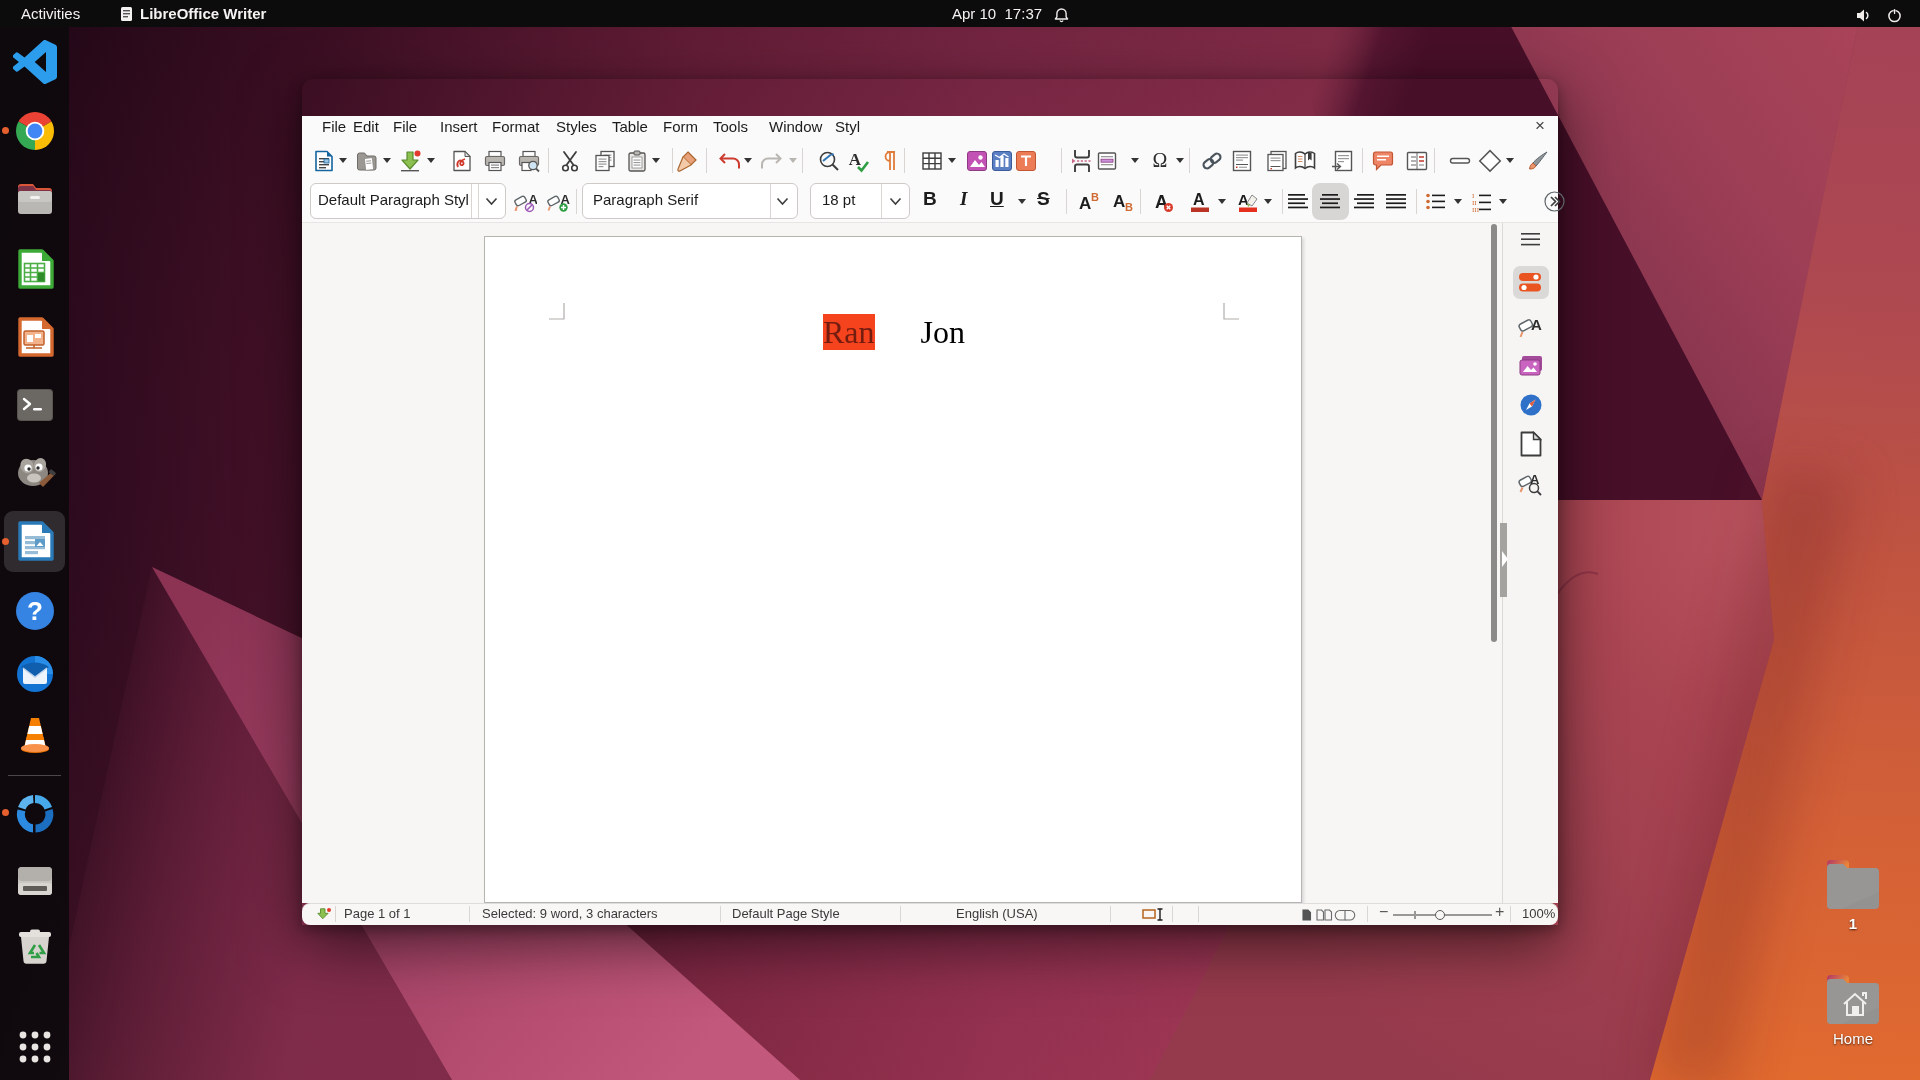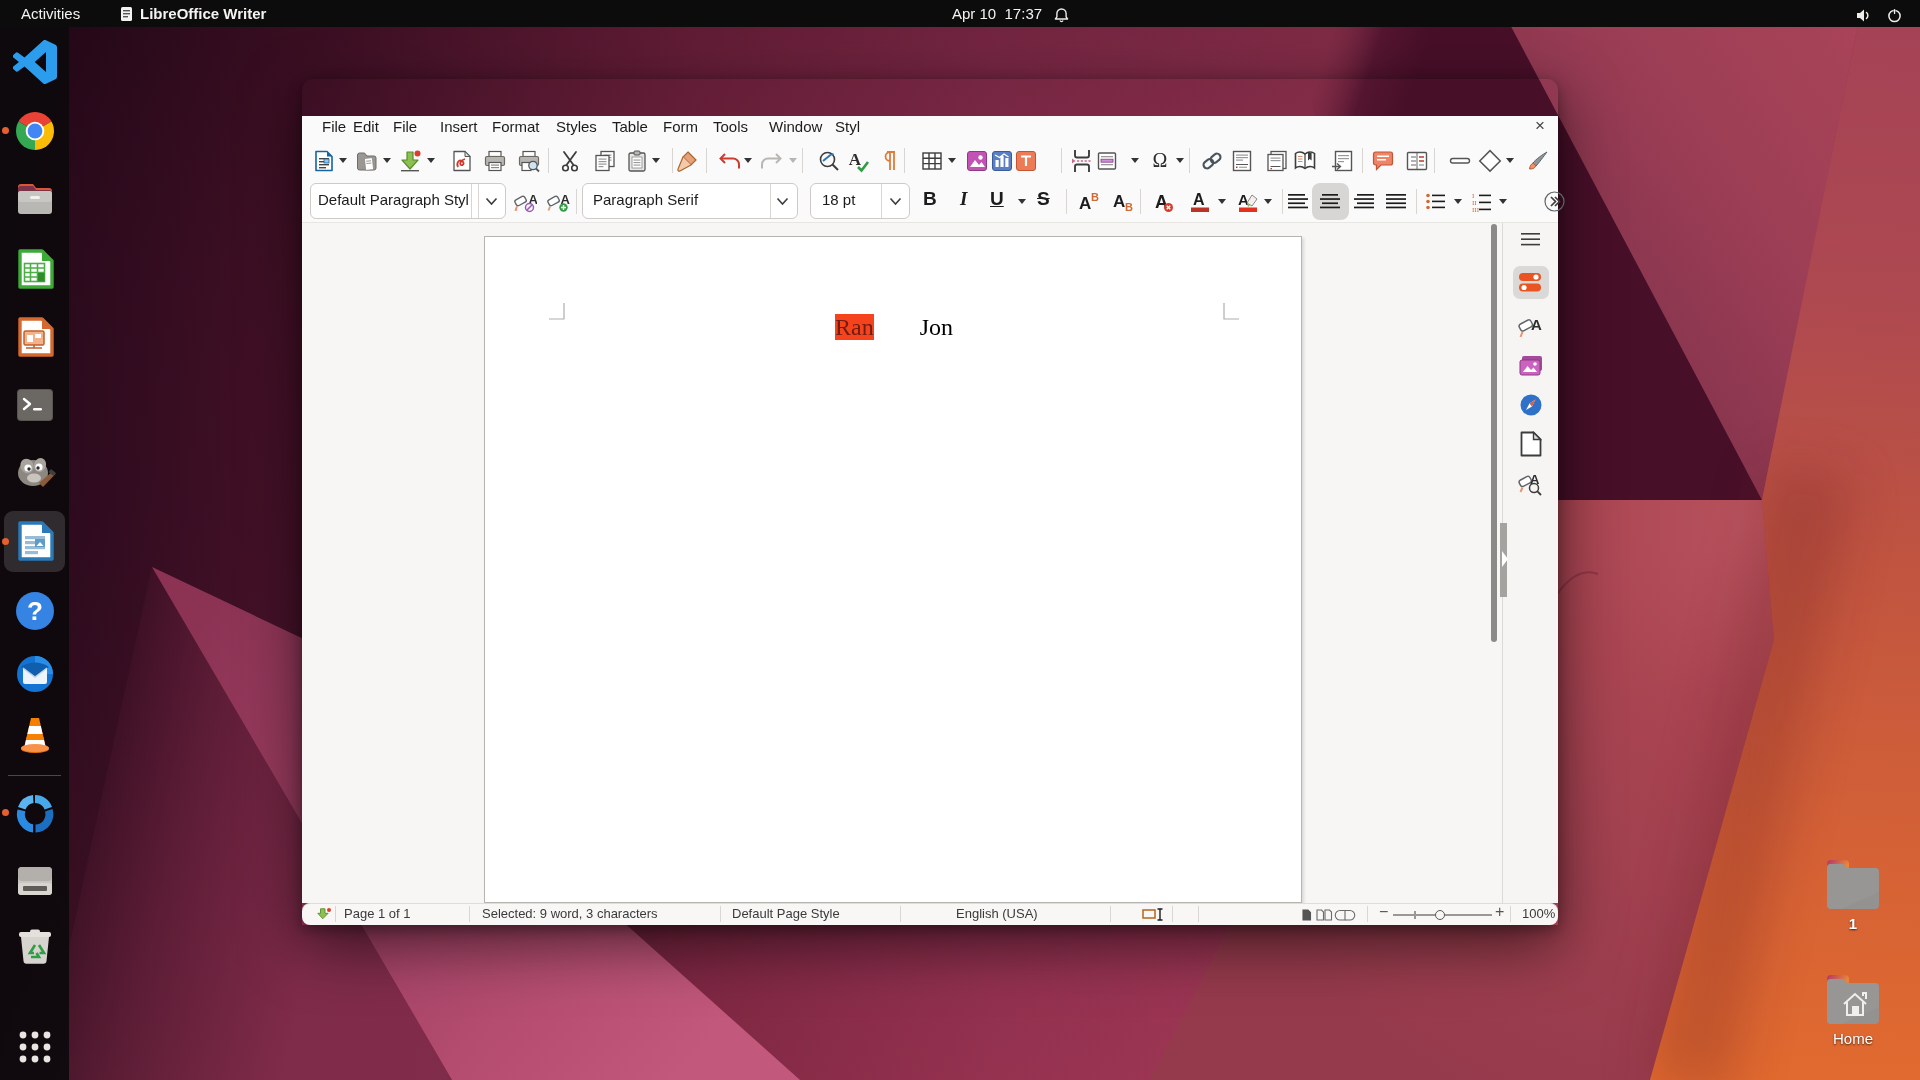--- a/index.html
+++ b/index.html
@@ -676,21 +676,21 @@
           </svg></span>
   </div>
   <div id="docarea">
         <div id="page">
     <svg style="position:absolute; left:64px; top:66px;" width="16" height="17" viewBox="0 0 16 17">
             <path d="M15 0 V16 H0" fill="none" stroke="#b0aeab" stroke-width="1.2"></path>
           </svg>
     <svg style="position:absolute; left:738px; top:66px;" width="16" height="17" viewBox="0 0 16 17">
             <path d="M1 0 V16 H16" fill="none" stroke="#b0aeab" stroke-width="1.2"></path>
           </svg>
-    <div style="position:absolute; left:0; top:77px; width:818px; height:30px; font-family:'Liberation Serif',serif; font-size:24px; color:#000; text-align:center;"><span style="background:#f5431d; color:#731c10;">Ran</span><span style="display:inline-block; width:46px;"></span><span>Jon</span></div>
+    <div style="position:absolute; left:0; top:77px; width:818px; height:30px; font-family:'Liberation Serif',serif; font-size:32px; color:#000; text-align:center;"><span style="background:#f5431d; color:#731c10;">Ran</span><span style="display:inline-block; width:46px;"></span><span>Jon</span></div>
   </div>
       </div>
   <div id="vscroll">
         <div style="position:absolute; left:2px; top:1px; width:6px; height:418px; background:#8c8a88; border-radius:3px;"></div>
       </div>
   <div style="position:absolute; left:1198px; top:444px; width:7px; height:74px; background:#a5a3a0; z-index:6;"></div>
   <svg style="position:absolute; left:1199.5px; top:472px; z-index:7;" width="6" height="16" viewBox="0 0 6 16">
         <path d="M0 0 L6 8 L0 16 Z" fill="#fff"></path>
       </svg>
   <div id="sidebar">

